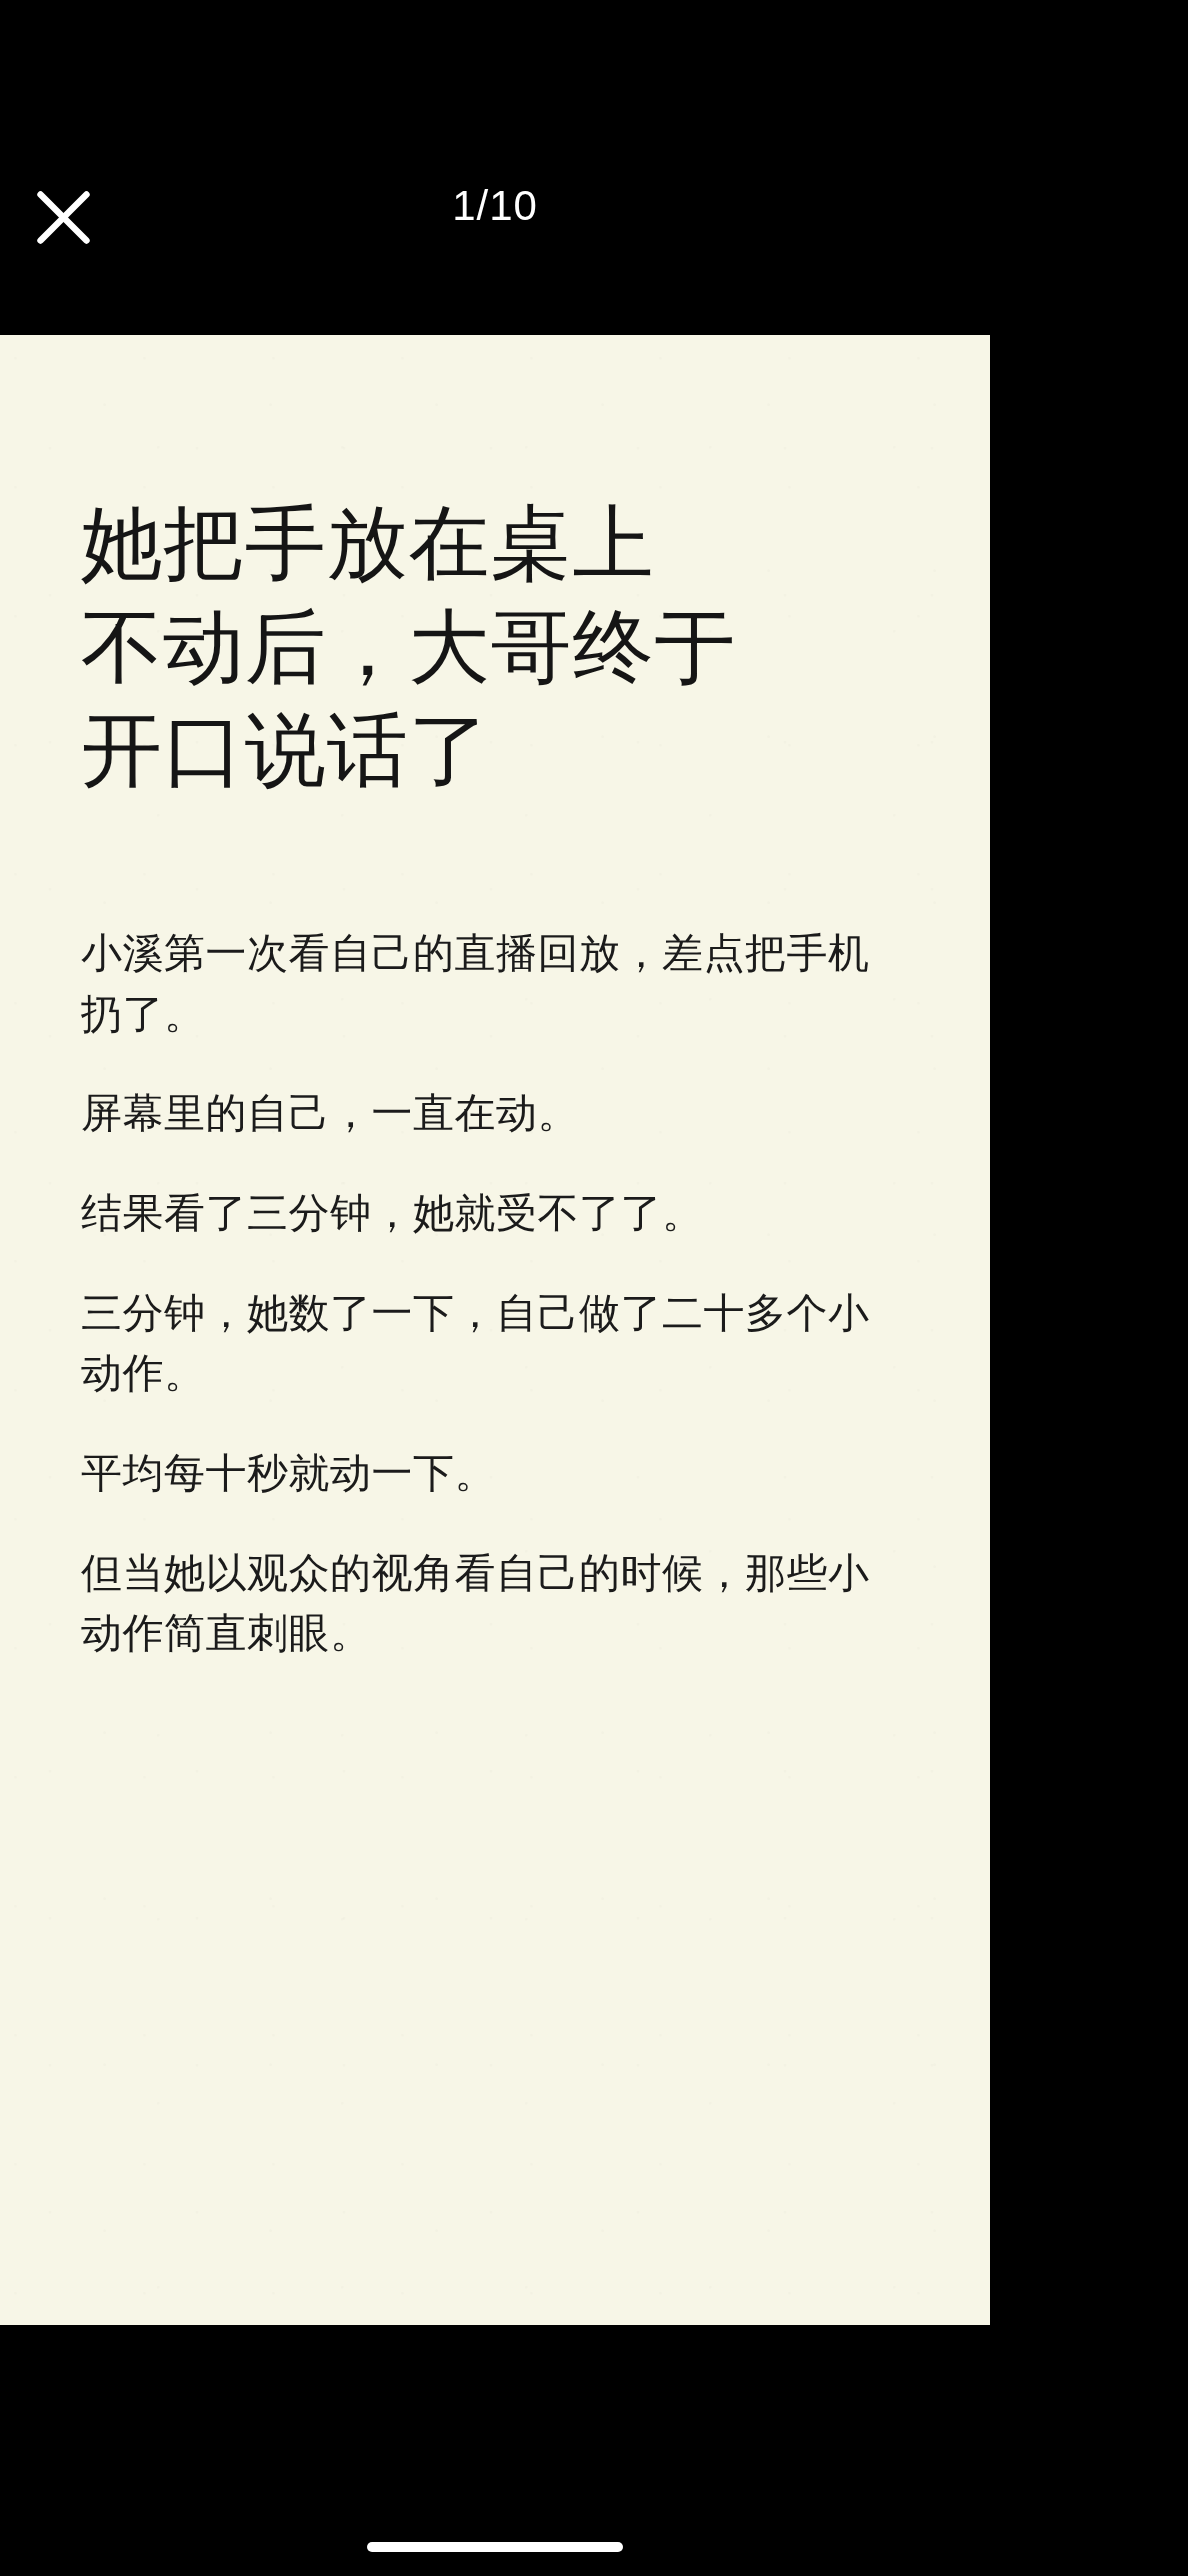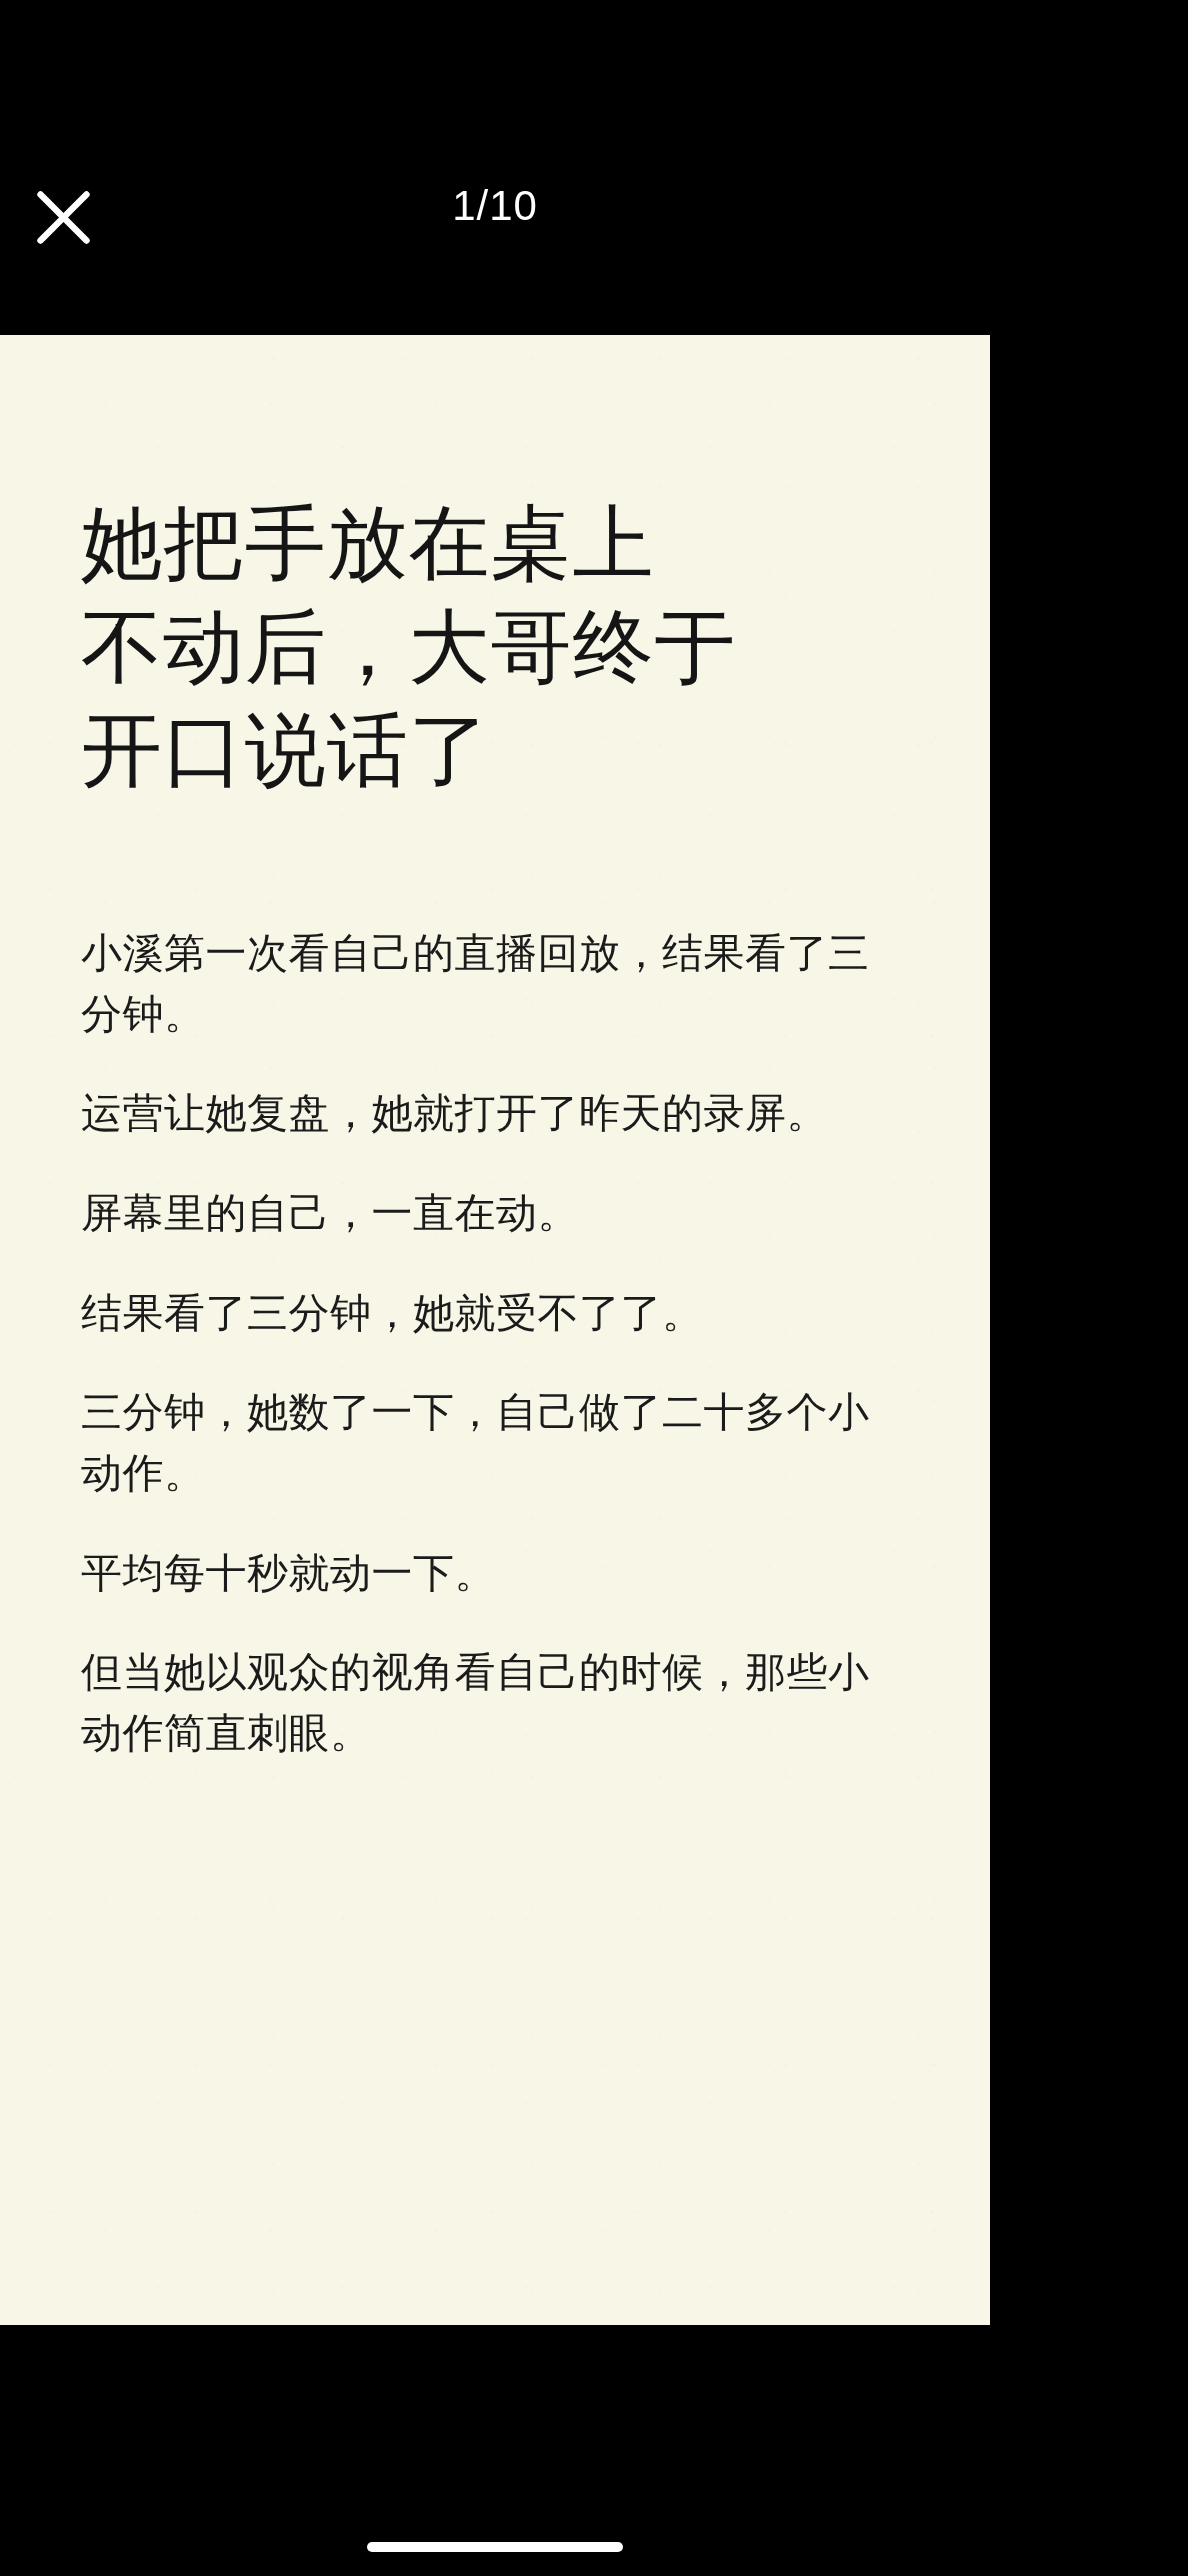--- a/index.html
+++ b/index.html
@@ -122,22 +122,21 @@
     </div>
     <div class="page-indicator">1/10</div>
   </div>
 
   <div class="card">
     <div class="card-inner">
       <h1 class="headline">她把手放在桌上
 不动后，大哥终于
 开口说话了</h1>
       <div class="body-block">
-        <p class="para">小溪第一次看自己的直播回放，结果看了三分钟。</p>
-        <p class="para">运营让她复盘，她就打开了昨天的录屏。</p>
+        <p class="para">小溪第一次看自己的直播回放，差点把手机扔了。</p>
         <p class="para">屏幕里的自己，一直在动。</p>
         <p class="para">结果看了三分钟，她就受不了了。</p>
         <p class="para">三分钟，她数了一下，自己做了二十多个小动作。</p>
         <p class="para">平均每十秒就动一下。</p>
         <p class="para">但当她以观众的视角看自己的时候，那些小动作简直刺眼。</p>
       </div>
     </div>
   </div>
 
   <div class="bottombar">

